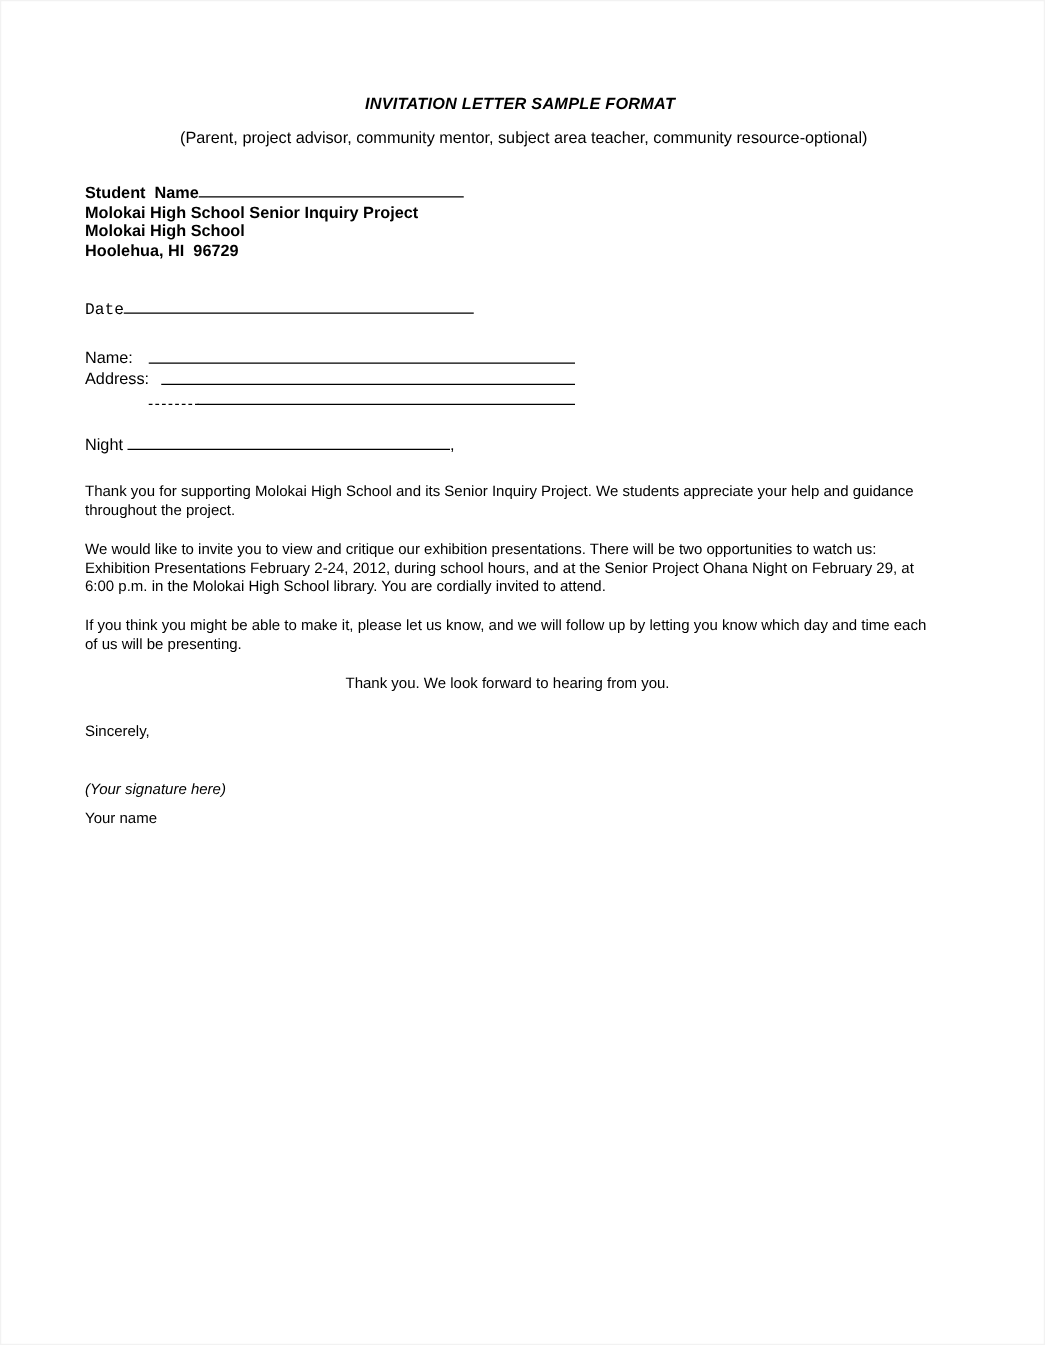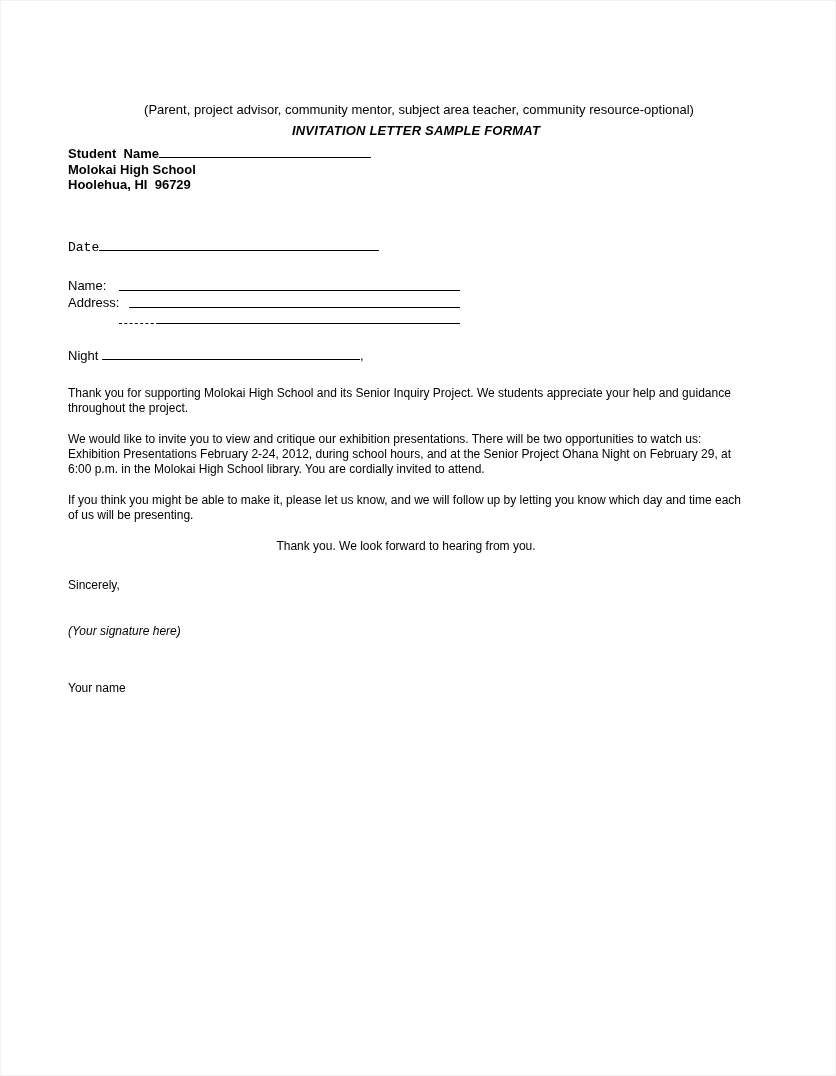--- a/index.html
+++ b/index.html
@@ -35,21 +35,20 @@
     left: 0;
     top: 74px;
     width: 830px;
     text-align: center;
     font-size: 13px;
     font-weight: bold;
     font-style: italic;
     letter-spacing: 0.2px;
     line-height: 15px;
     white-space: nowrap;
-    margin-top: 48px;
   }
   .subtitle {
     position: absolute;
     left: 0;
     top: 101px;
     width: 836px;
     text-align: center;
     font-size: 13px;
     line-height: 15px;
     white-space: nowrap;
@@ -162,37 +161,38 @@
     position: absolute;
     left: 67px;
     top: 623px;
     font-size: 12px;
     font-style: italic;
     line-height: 15px;
   }
   .signer-name {
     position: absolute;
     left: 67px;
-    top: 680px;
+    top: 646px;
     font-size: 12px;
     line-height: 15px;
   }
 </style>
 </head>
 <body>
 
 <div class="page">
   <div class="doc">
 
     <div class="title">INVITATION LETTER SAMPLE FORMAT</div>
 
     <div class="subtitle">(Parent, project advisor, community mentor, subject area teacher, community resource-optional)</div>
 
     <div class="sender">
       <span class="row"><span>Student  Name</span><span class="fill-line" style="width: 212px;"></span></span>
+      <span class="row">Molokai High School Senior Inquiry Project</span>
       <span class="row">Molokai High School</span>
       <span class="row">Hoolehua, HI  96729</span>
     </div>
 
     <div class="dateline"><span>Date</span><span class="fill-line" style="width: 280px;"></span></div>
 
     <div class="recipient">
       <span class="row"><span class="label">Name:</span></span>
       <span class="row"><span class="label">Address:</span></span>
       <span class="row"></span>

